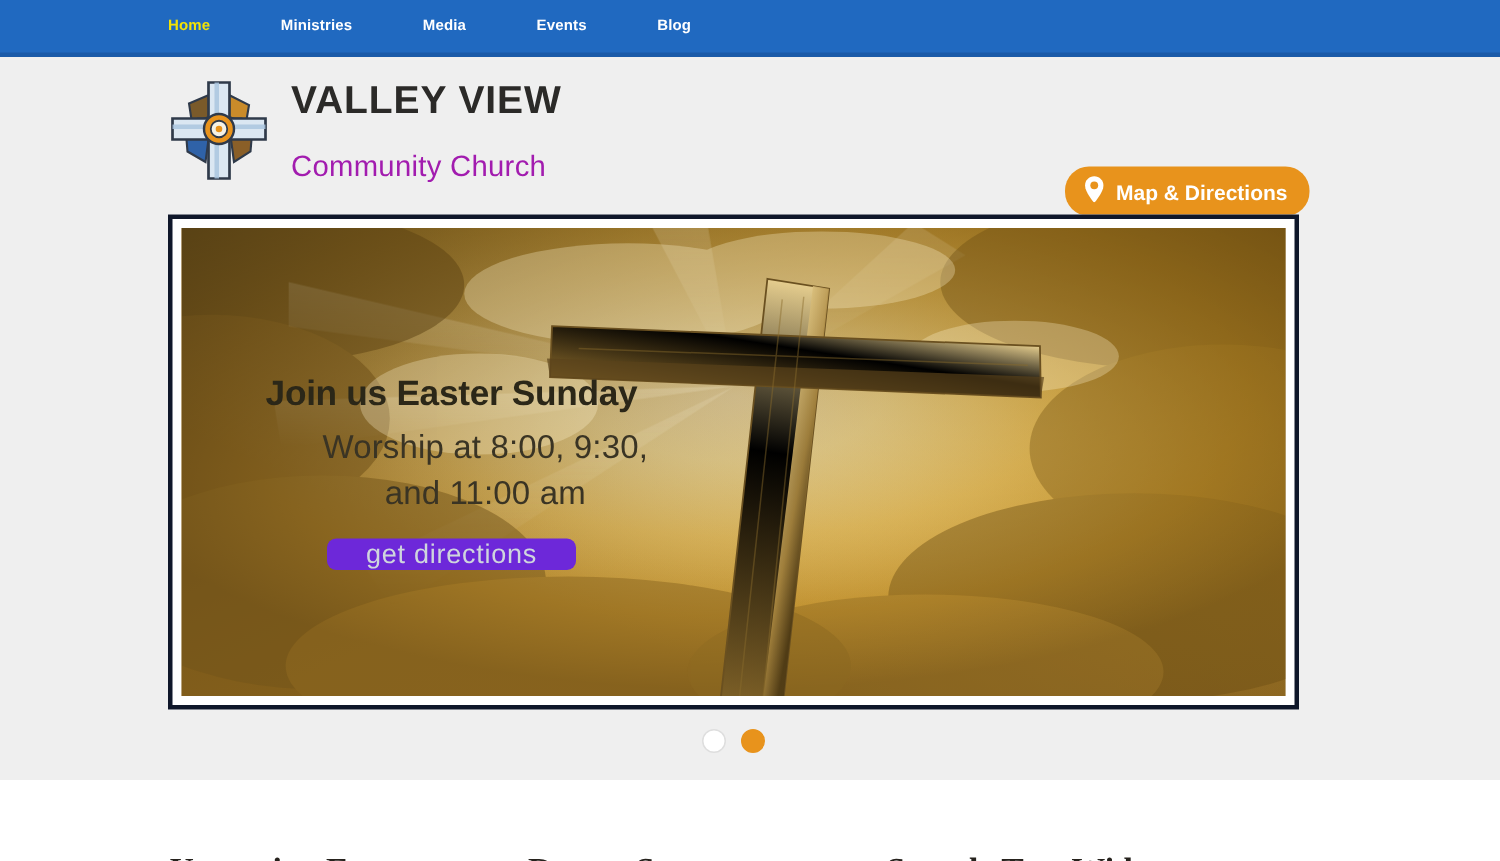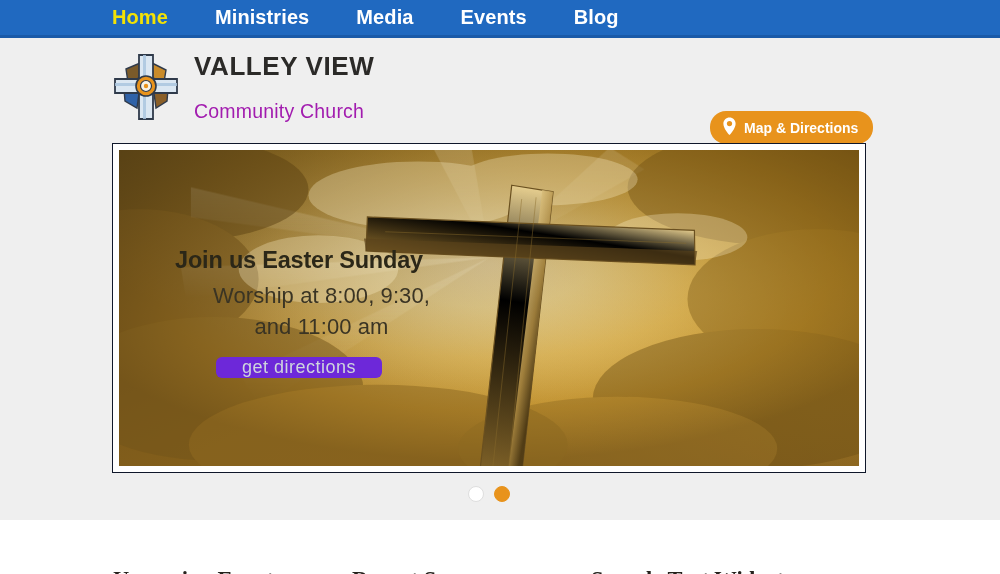--- a/index.html
+++ b/index.html
@@ -29,21 +29,21 @@
     position: absolute;
     left: 112px;
     top: 0;
     height: 35px;
     display: flex;
     align-items: center;
     gap: 0;
   }
   .nav-item {
     color: #ffffff;
-    font-size: 20px;
+    font-size: 10px;
     font-weight: bold;
     letter-spacing: 0.1px;
     padding: 0 23px 0 0;
     line-height: 35px;
     cursor: pointer;
     white-space: nowrap;
   }
   .nav-item:first-child { padding-left: 0; }
   .nav-item.active { color: #f2e205; }
   .nav-item + .nav-item { padding-left: 24px; }
@@ -114,21 +114,21 @@
   .pin-icon { display: block; }
 
   
   .slider-frame {
     position: absolute;
     left: 112px;
     top: 105px;
     width: 754px;
     height: 330px;
     background: #ffffff;
-    border: 1px solid #0f172a;
+    border: 3px solid #0f172a;
     padding: 6px;
     box-sizing: border-box;
   }
   .slide {
     position: relative;
     width: 100%;
     height: 100%;
     overflow: hidden;
     background: #8a6420;
   }

